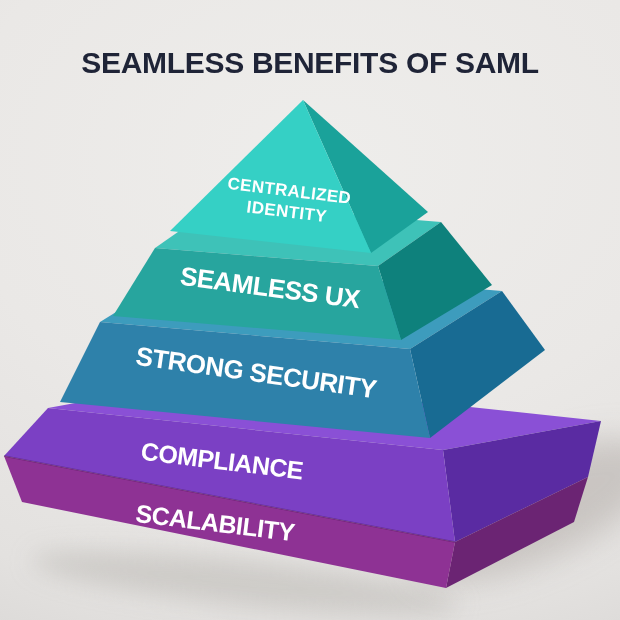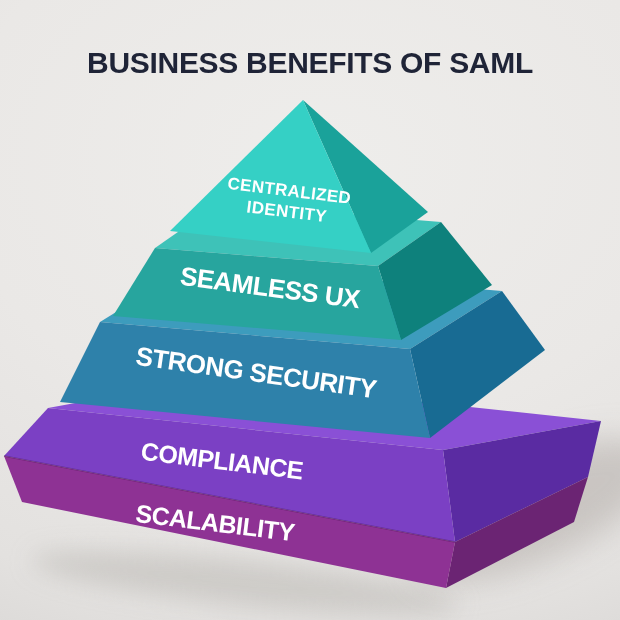--- a/index.html
+++ b/index.html
@@ -61,21 +61,21 @@
   .lbl-seamless   {left:270px; top:288px; transform:translate(-50%,-50%) rotate(7.5deg);}
   .lbl-strong     {left:256px; top:373px; transform:translate(-50%,-50%) rotate(8deg);}
   .lbl-compliance {left:222px; top:461px; transform:translate(-50%,-50%) rotate(7deg); font-size:25px;}
   .lbl-scalability{left:215px; top:523px; transform:translate(-50%,-50%) rotate(7deg); font-size:25px;}
 </style>
 </head>
 <body>
 
 <div class="stage">
 
-  <div class="title">BUSINESS BENEFITS OF SAML</div>
+  <div class="title">SEAMLESS BENEFITS OF SAML</div>
 
   <div class="shadow shadow-right"></div>
   <div class="shadow shadow-bottom"></div>
 
   <svg class="pyramid" width="620" height="620" viewBox="0 0 620 620">
 
     <polygon points="48,408 443,450 601,421 206,379" fill="#8a50d6"></polygon>
     <polygon points="443,450 601,421 588,477 455,542" fill="#5a2ba2"></polygon>
     <polygon points="455,542 588,477 574,522 446,588" fill="#6b2473"></polygon>
     <polygon points="48,408 443,450 455,542 4,456" fill="#7b40c4"></polygon>

